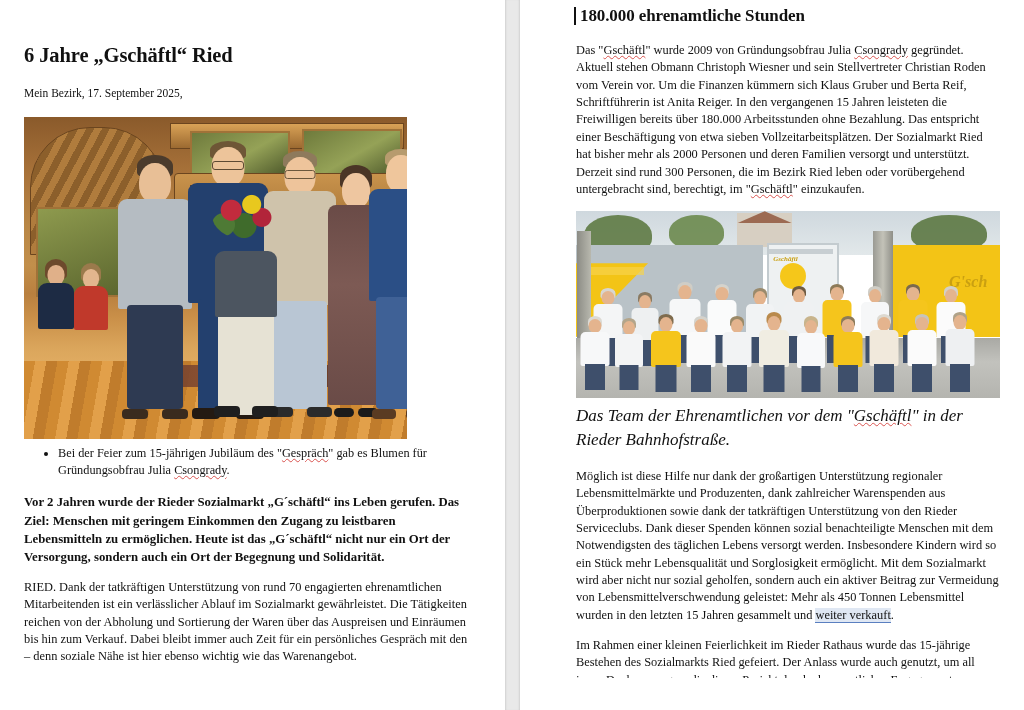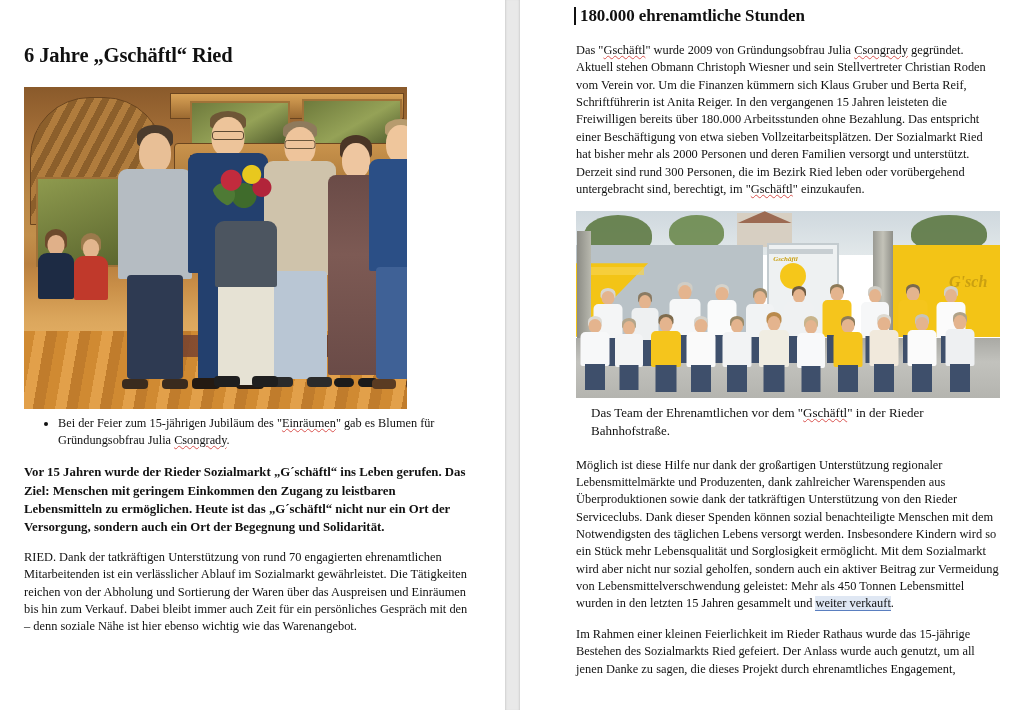--- a/index.html
+++ b/index.html
@@ -28,21 +28,21 @@
   .byline{font-size:11.5px;margin:0 0 18px 0;}
   h3.section-head{
     font-size:17px;font-weight:bold;margin:0 0 16px 0;letter-spacing:-0.1px;
   }
   h3.section-head.with-caret{position:relative;padding-left:4px;}
   h3.section-head.with-caret::before{
     content:"";position:absolute;left:-2px;top:1px;width:1.5px;height:18px;background:#111;
   }
   p.body{font-size:12.4px;line-height:1.40;margin:0 0 13px 0;text-align:left;}
   p.body.lead{font-weight:bold;font-size:12.8px;line-height:1.42;}
-  p.caption{font-size:13px;line-height:1.40;margin:6px 0 16px 15px;}
+  p.caption{font-size:17px;line-height:1.40;margin:6px 0 16px 0;font-style:italic;}
 
   ul.bullets{margin:6px 0 14px 0;padding-left:34px;}
   ul.bullets li{font-size:12.3px;line-height:1.40;margin:0 0 2px 0;}
   ul.bullets.photo-caption li{margin-bottom:0;}
 
   
   .sp{
     text-decoration:underline;
     text-decoration-style:wavy;
     text-decoration-color:#d9534f;
@@ -97,20 +97,21 @@
 </head>
 <body>
 
 <div class="workspace">
 
   <div class="page page-left">
 
     <h1 class="doc-title">6 Jahre „Gschäftl“ Ried</h1>
 
 
+    <p class="byline">Mein Bezirk, 17. September 2025,</p>
 
     <div class="photo photo-ceremony">
       <div class="pc-wall"></div>
 
       <div class="pc-panel" style="left:6px;top:10px;width:132px;height:126px;border-radius:60px 60px 0 0;
            background:repeating-linear-gradient(118deg,#b07c3d 0 7px,#8c5f2b 7px 14px);"></div>
       <div class="pc-panel" style="left:146px;top:6px;width:232px;height:24px;background:linear-gradient(180deg,#d9a256,#9c6a31);"></div>
       <div class="pc-art" style="left:166px;top:14px;width:96px;height:40px;"></div>
       <div class="pc-art" style="left:278px;top:12px;width:96px;height:42px;"></div>
       <div class="pc-panel" style="left:150px;top:56px;width:226px;height:86px;background:linear-gradient(180deg,#c9934c,#8f6029);border-radius:4px;"></div>
@@ -189,24 +190,24 @@
         <div class="p-head" style="top:6px;width:30px;height:38px;background:#efc69c;"></div>
         <div class="p-shirt" style="top:42px;width:22px;height:58px;background:#f3f6f9;"></div>
         <div class="p-body" style="top:40px;width:64px;height:112px;background:#2b4f86;"></div>
         <div class="p-legs" style="top:148px;width:50px;height:112px;background:#3f6196;border-radius:4px;"></div>
         <div style="position:absolute;left:4px;bottom:-2px;width:24px;height:10px;background:#5a3b22;border-radius:4px;"></div>
         <div style="position:absolute;right:4px;bottom:-2px;width:24px;height:10px;background:#5a3b22;border-radius:4px;"></div>
       </div>
     </div>
 
     <ul class="bullets photo-caption">
-      <li>Bei der Feier zum 15-jährigen Jubiläum des "<span class="sp">Einräumen</span>" gab es Blumen für Gründungsobfrau Julia <span class="sp">Csongrady</span>.</li>
+      <li>Bei der Feier zum 15-jährigen Jubiläum des "<span class="sp">Gespräch</span>" gab es Blumen für Gründungsobfrau Julia <span class="sp">Csongrady</span>.</li>
     </ul>
 
-    <p class="body lead">Vor 15 Jahren wurde der Rieder Sozialmarkt „G´schäftl“ ins Leben gerufen. Das Ziel: Menschen mit geringem Einkommen den Zugang zu leistbaren Lebensmitteln zu ermöglichen. Heute ist das „G´schäftl“ nicht nur ein Ort der Versorgung, sondern auch ein Ort der Begegnung und Solidarität.</p>
+    <p class="body lead">Vor 2 Jahren wurde der Rieder Sozialmarkt „G´schäftl“ ins Leben gerufen. Das Ziel: Menschen mit geringem Einkommen den Zugang zu leistbaren Lebensmitteln zu ermöglichen. Heute ist das „G´schäftl“ nicht nur ein Ort der Versorgung, sondern auch ein Ort der Begegnung und Solidarität.</p>
 
     <p class="body">RIED. Dank der tatkräftigen Unterstützung von rund 70 engagierten ehrenamtlichen Mitarbeitenden ist ein verlässlicher Ablauf im Sozialmarkt gewährleistet. Die Tätigkeiten reichen von der Abholung und Sortierung der Waren über das Auspreisen und Einräumen bis hin zum Verkauf. Dabei bleibt immer auch Zeit für ein persönliches Gespräch mit den  – denn soziale Nähe ist hier ebenso wichtig wie das Warenangebot.</p>
   </div>
 
   <div class="page-gap"></div>
 
   <div class="page page-right">
 
     <h3 class="section-head with-caret">180.000 ehrenamtliche Stunden</h3>
 

